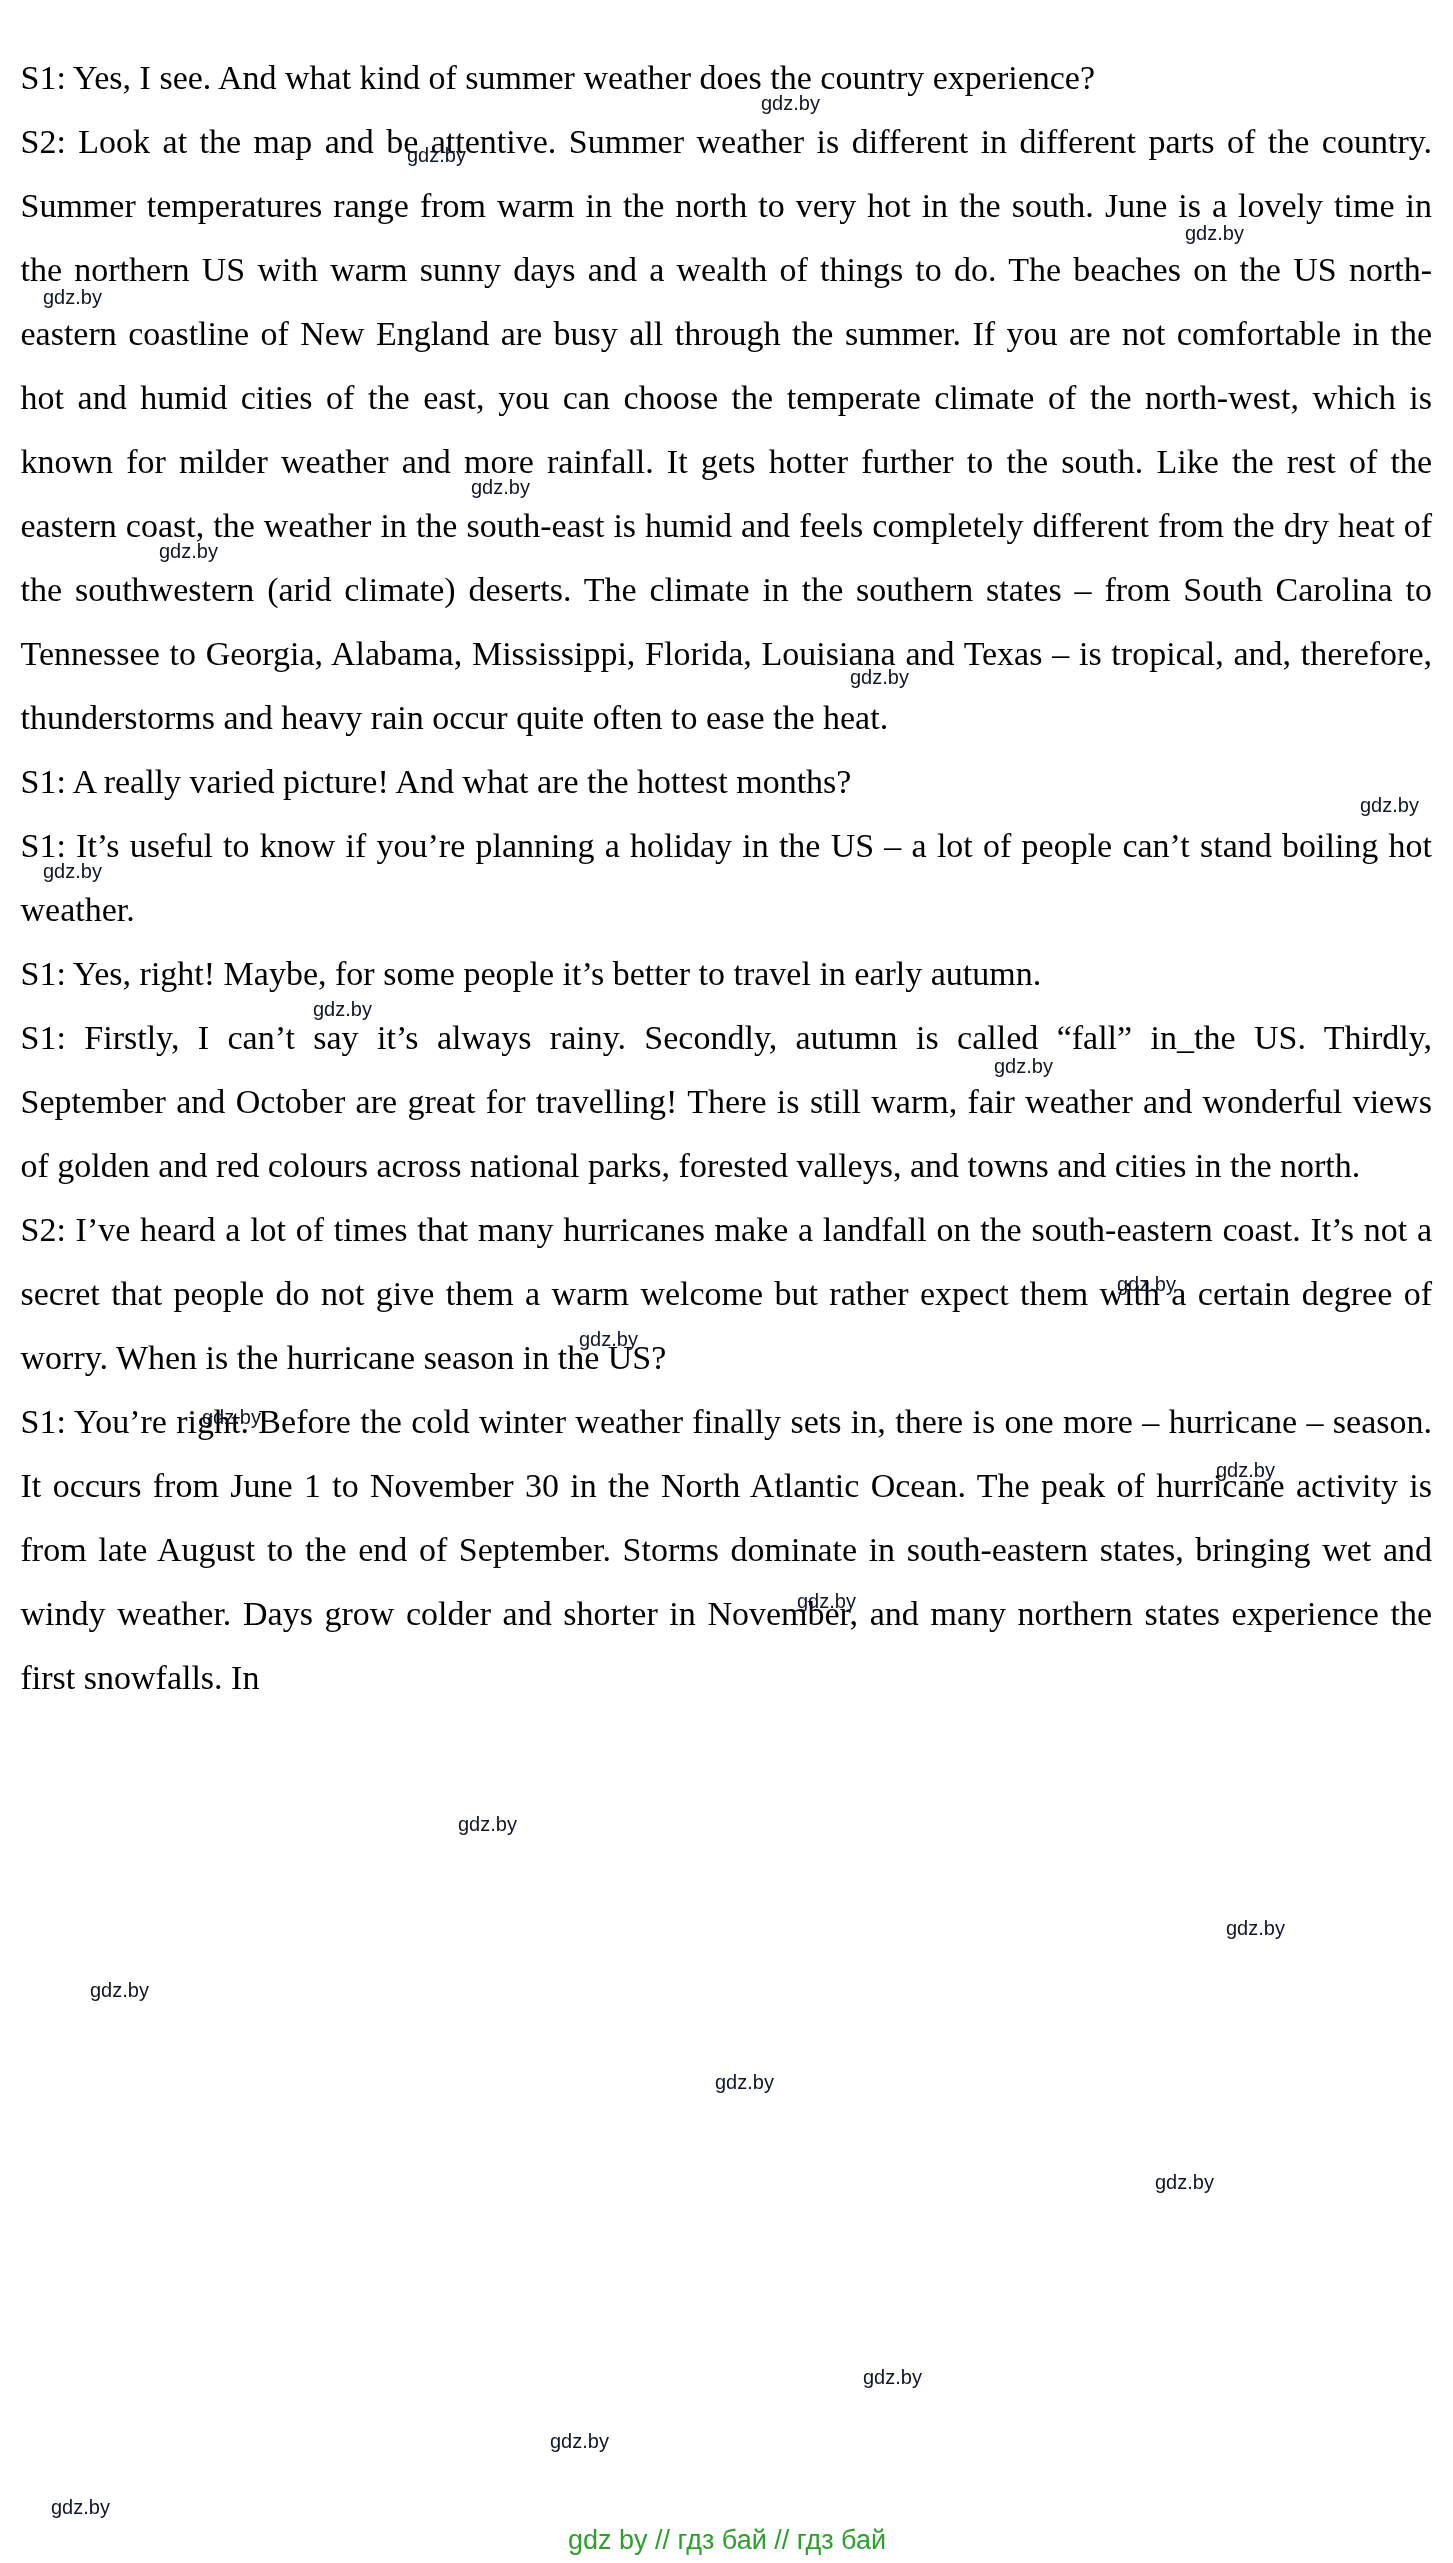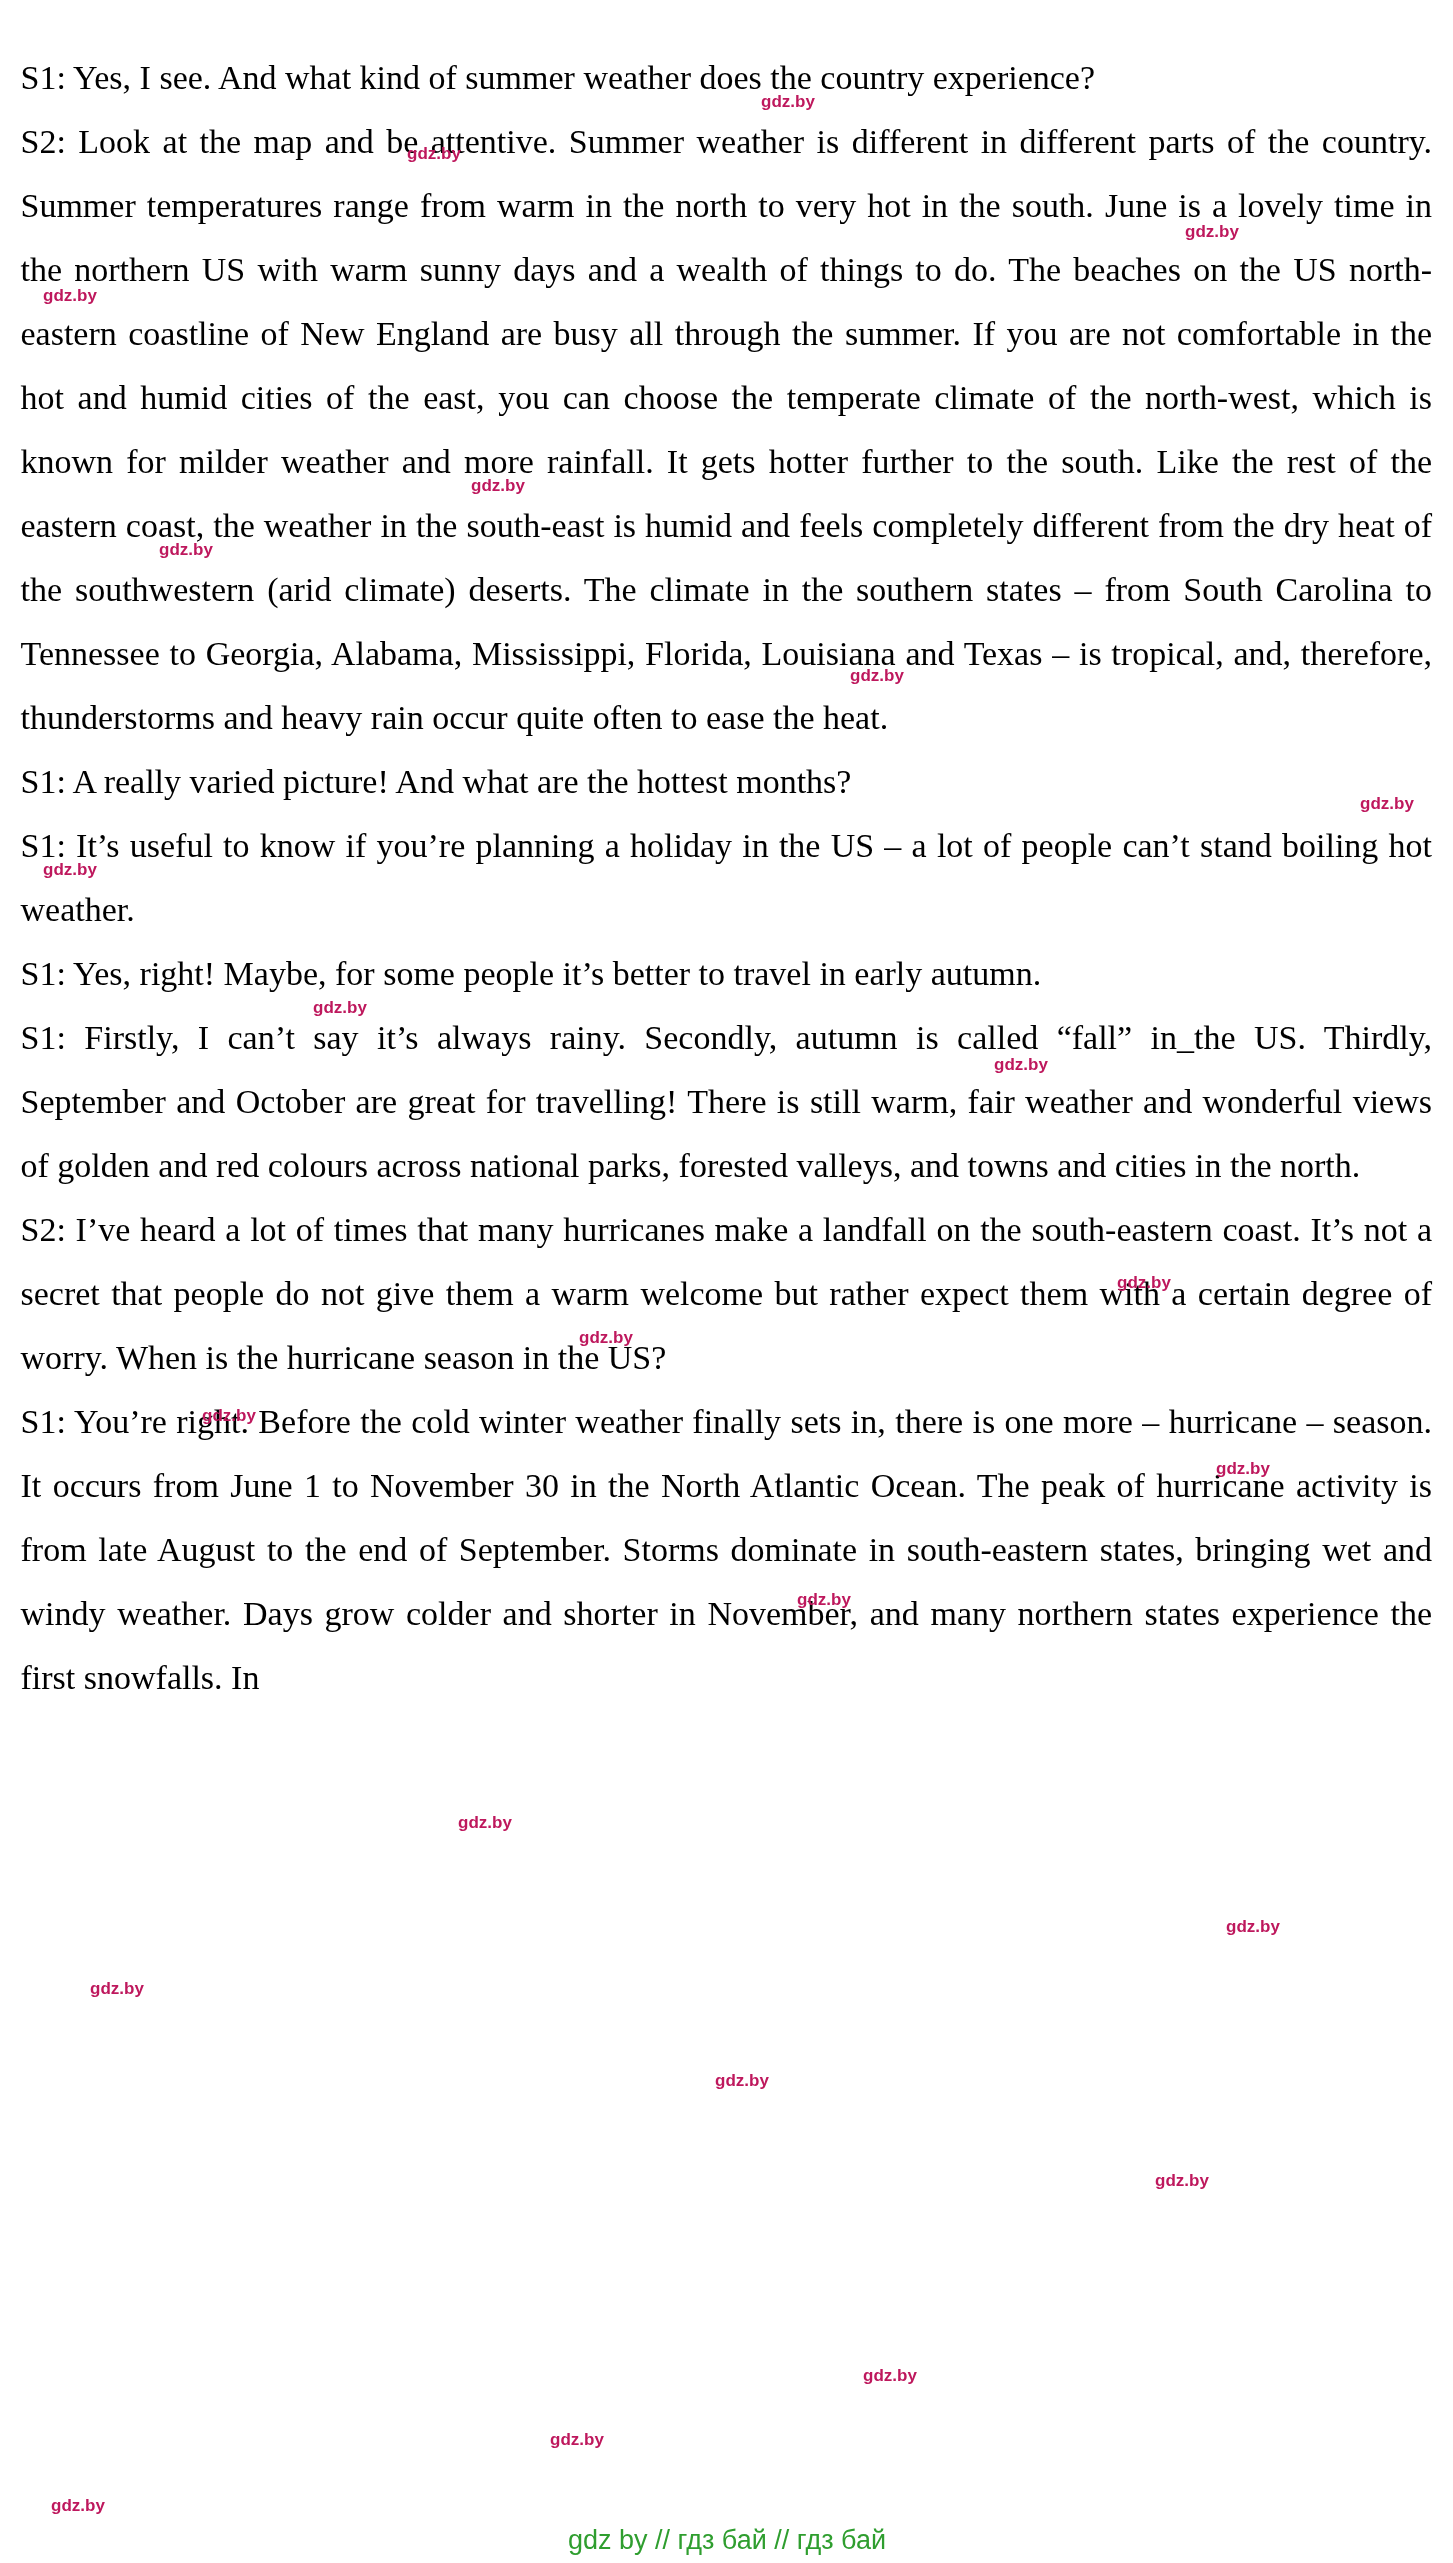--- a/index.html
+++ b/index.html
@@ -36,24 +36,23 @@
   .text-block p { margin: 0; }
   .speaker { font-weight: normal; }
   .wm-layer {
     position: absolute;
     inset: 0;
     pointer-events: none;
   }
   .wm {
     position: absolute;
     font-family: "Liberation Sans", sans-serif;
-    font-size: 17px;
-    color: #be185d;
+    font-size: 20px;
+    color: #0f172a;
     white-space: nowrap;
-    font-weight: bold;
   }
 </style>
 </head>
 <body>
 
 <div class="page">
 
 
   <div class="text-block">
     <p class="para"><b class="speaker">S1:</b> <span>Yes, I see. And what kind of summer weather does the country experience?</span></p>

